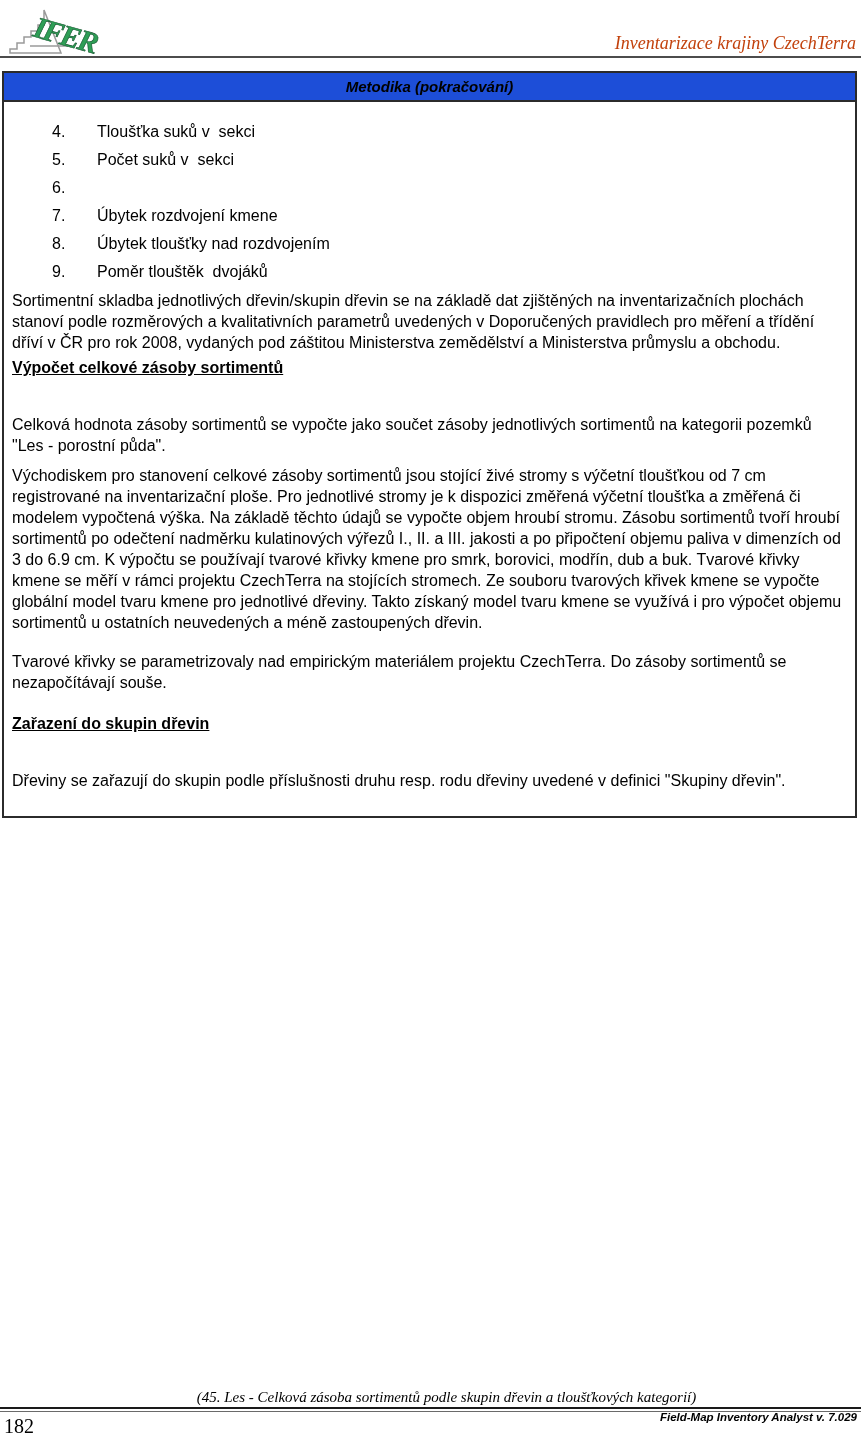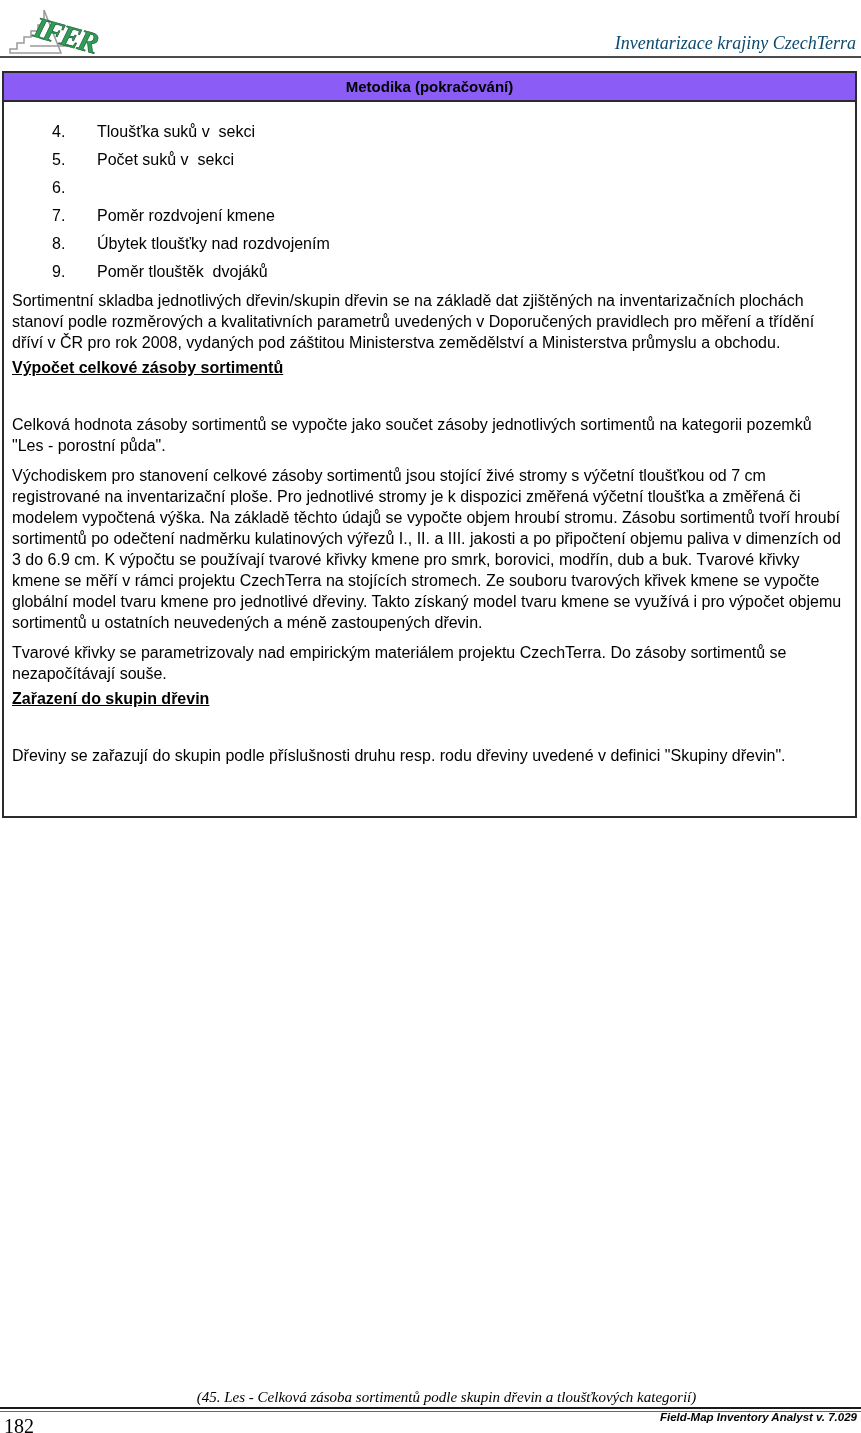--- a/index.html
+++ b/index.html
@@ -14,21 +14,21 @@
   }
 
   
   .header { position: absolute; left: 0; top: 0; width: 100%; height: 57px; }
   .logo { position: absolute; left: 8px; top: 3px; width: 96px; height: 53px; }
   .doc-title {
     position: absolute; right: 5px; top: 33px;
     font-family: "Liberation Serif", serif;
     font-style: italic;
     font-size: 18px;
-    color: #0c4a6e;
+    color: #c2410c;
     white-space: nowrap;
   }
   .top-rule {
     position: absolute; left: 0; top: 56px; width: 100%; height: 2px;
     background: #4c4c4c;
   }
 
   
   .banner {
     position: absolute; left: 2px; top: 71px; width: 855px; height: 31px;
@@ -50,29 +50,29 @@
     font-size: 16px;
     line-height: 21px;
   }
   .num-list { margin-top: 16px; }
   .li { display: flex; line-height: 28px; }
   .li .num { margin-left: 40px; width: 45px; flex: 0 0 45px; }
   .li .txt { white-space: pre-wrap; }
   .content-box p { margin-top: 36px; }
   .content-box p.p1 { margin-top: 4px; }
   .content-box p.p3 { margin-top: 9px; }
-  .content-box p.p4 { margin-top: 9px; }
+  .content-box p.p4 { margin-top: 18px; }
   .content-box h2 {
     margin-top: 4px;
     font-size: 16px;
     line-height: 21px;
     font-weight: bold;
     text-decoration: underline;
   }
-  .content-box h2.h2b { margin-top: 4px; }
+  .content-box h2.h2b { margin-top: 20px; }
 
   
   .footer-caption {
     position: absolute; left: 16px; top: 1389px; width: 100%;
     text-align: center;
     font-family: "Liberation Serif", serif;
     font-style: italic;
     font-size: 15px;
     white-space: nowrap;
   }
@@ -106,41 +106,41 @@
   <div class="header">
     <svg class="logo" viewBox="0 0 96 53" xmlns="http://www.w3.org/2000/svg" aria-hidden="true">
       <path d="M2 50 L2 46 L9 46 L9 40 L16 40 L16 34 L23 34 L23 28 L30 28 L30 22 L36 22 L36 7 L53 50 Z" fill="#ffffff" stroke="#9a9a9a" stroke-width="1.5"></path>
       <line x1="22" y1="43" x2="60" y2="43" stroke="#9a9a9a" stroke-width="1.5"></line>
       <text x="24" y="33" transform="rotate(16 24 33)" font-family="Liberation Serif, serif" font-style="italic" font-weight="bold" font-size="30" letter-spacing="-2" fill="#2e9e56" stroke="#14532d" stroke-width="0.6">IFER</text>
     </svg>
     <div class="doc-title">Inventarizace krajiny CzechTerra</div>
   </div>
   <div class="top-rule"></div>
 
-  <div class="banner" style="background: #8b5cf6;">
+  <div class="banner" style="background: #1d4ed8; font-style: italic;">
     <span>Metodika (pokračování)</span>
   </div>
 
   <div class="content-box">
 
     <div class="num-list">
       <div class="li">
         <span class="num">4.</span>
         <span class="txt">Tloušťka suků v  sekci</span>
       </div>
       <div class="li">
         <span class="num">5.</span>
         <span class="txt">Počet suků v  sekci</span>
       </div>
       <div class="li">
         <span class="num">6.</span>
       </div>
       <div class="li">
         <span class="num">7.</span>
-        <span class="txt">Poměr rozdvojení kmene</span>
+        <span class="txt">Úbytek rozdvojení kmene</span>
       </div>
       <div class="li">
         <span class="num">8.</span>
         <span class="txt">Úbytek tloušťky nad rozdvojením</span>
       </div>
       <div class="li">
         <span class="num">9.</span>
         <span class="txt">Poměr tlouštěk  dvojáků</span>
       </div>
     </div>

